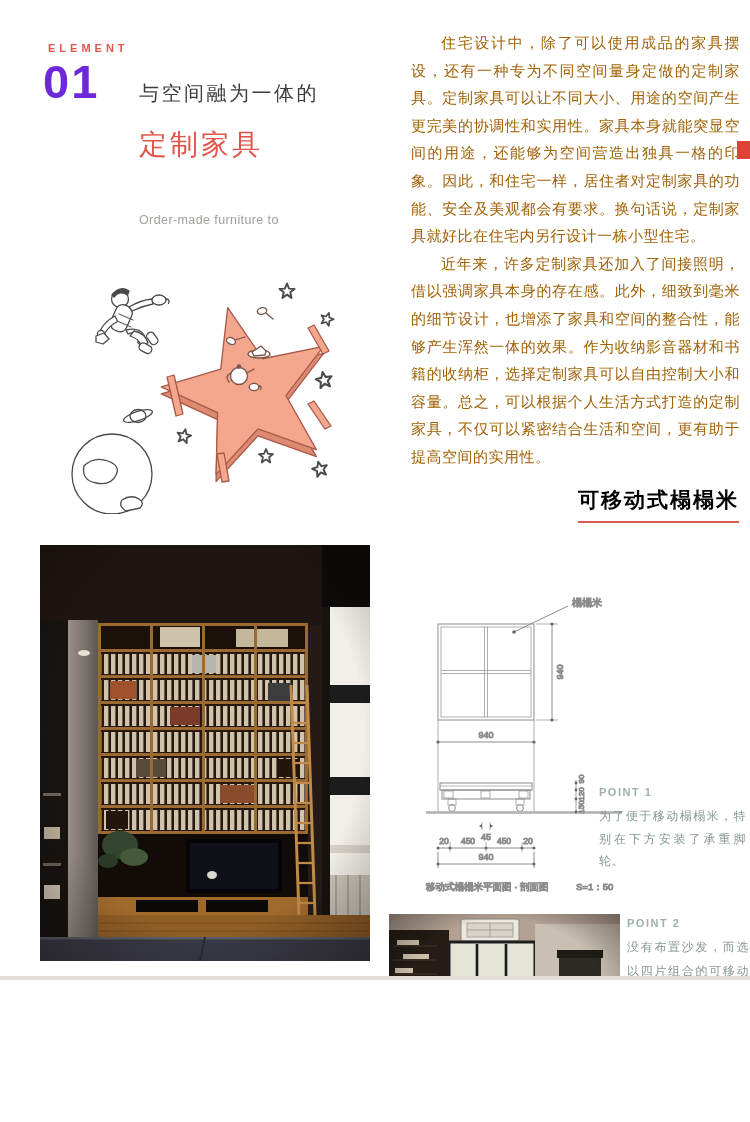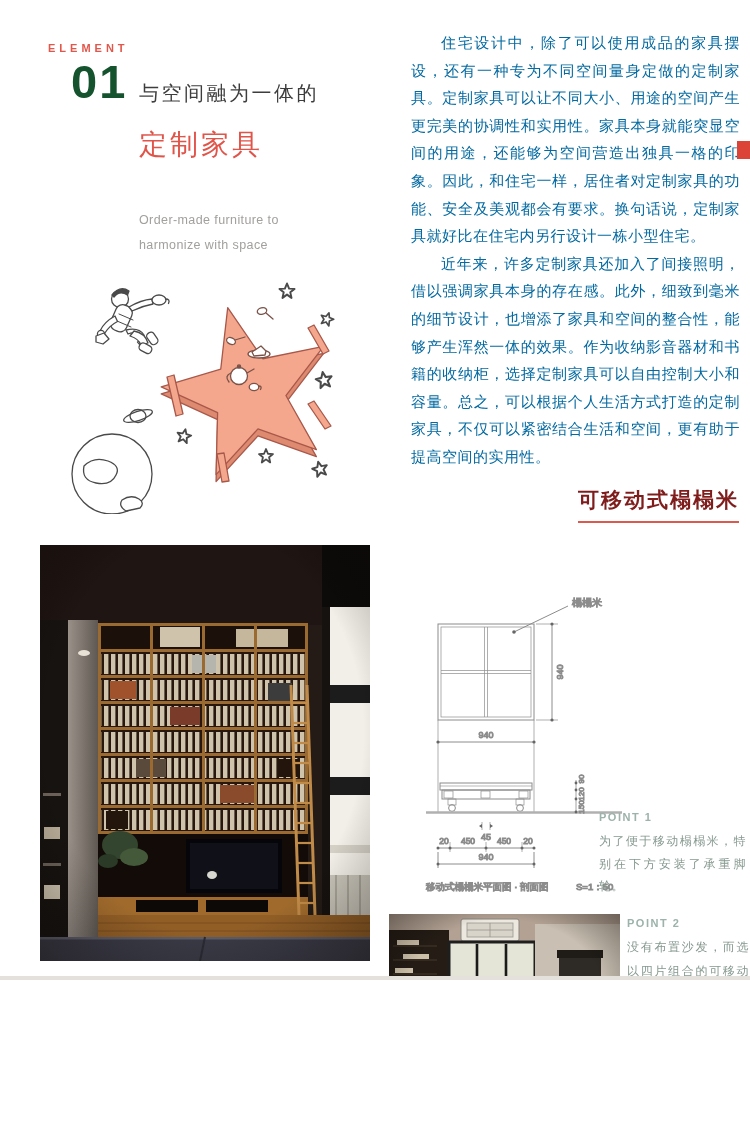--- a/index.html
+++ b/index.html
@@ -1,42 +1,42 @@
 <!DOCTYPE html>
 <html><head>
 <meta charset="utf-8">
 <style>
   * { margin:0; padding:0; box-sizing:border-box; }
   body { background:#ffffff; font-family:"Liberation Sans", sans-serif; }
   .page { position:relative; width:750px; height:980px; margin:0 auto; background:#ffffff; overflow:hidden; }
 
   .element-label { position:absolute; left:48px; top:42px; font-size:11px; font-weight:600; letter-spacing:4px; color:#e2574b; }
-  .element-num { position:absolute; left:43px; top:54px; font-size:47px; font-weight:bold; color:#14532d; letter-spacing:2px;margin-left:28px; }
+  .element-num { position:absolute; left:43px; top:54px; font-size:47px; font-weight:bold; color:#6d28d9; letter-spacing:2px; }
   .title-cn { position:absolute; left:139px; top:80px; font-size:20px; color:#3e3d3d; letter-spacing:2.5px; font-weight:500; }
   .title-red { position:absolute; left:139px; top:126px; font-size:28px; color:#e05449; letter-spacing:3px; font-weight:500; }
   .subtitle-en { position:absolute; left:139px; top:208px; font-size:12.5px; color:#a2a09d; line-height:25px; letter-spacing:0.4px; }
 
   .illustration { position:absolute; left:56px; top:264px; }
 
   .intro { position:absolute; left:411px; top:29px; width:329px; }
-  .intro p { font-size:15px; color:#0369a1; line-height:27.6px; text-align:justify; text-indent:2em; letter-spacing:0.5px; }
+  .intro p { font-size:15px; color:#a16207; line-height:27.6px; text-align:justify; text-indent:2em; letter-spacing:0.5px; }
 
   .red-tab { position:absolute; left:737px; top:141px; width:13px; height:18px; background:#dc4437; }
 
   .section-heading { position:absolute; left:410px; top:486px; width:329px; text-align:right; }
-  .section-heading .hl { display:inline-block; font-size:21px; font-weight:bold; color:#7f1d1d; letter-spacing:2px; border-bottom:2px solid #db5a50; padding-bottom:7px; }
+  .section-heading .hl { display:inline-block; font-size:21px; font-weight:bold; color:#000000; letter-spacing:2px; border-bottom:2px solid #db5a50; padding-bottom:7px; }
   .section-heading .row2 { margin-top:11px; }
 
   .diagram { position:absolute; left:424px; top:590px; }
   .diagram text { font-family:"Liberation Sans", sans-serif; fill:#7c7c7c; }
 
   .point { position:absolute; }
   .point .pt-label { font-size:11px; font-weight:bold; letter-spacing:1.5px; color:#9cb2ab; margin-bottom:7px; }
   .point .pt-text { font-size:12px; color:#85988f; line-height:22.5px; text-align:justify; letter-spacing:0.5px; }
-  .point1 { left:599px; top:786px; width:147px;margin-top:25px; }
+  .point1 { left:599px; top:786px; width:147px; }
   .point2 { left:627px; top:917px; width:122px; }
   .point2 .pt-text { line-height:23.5px; }
   .point3 { left:42px; top:969px; width:293px; }
 
   .main-photo { position:absolute; left:40px; top:545px; }
   .photo2 { position:absolute; left:389px; top:914px; }
 
   .page-num { position:absolute; left:33px; top:1083px; font-size:14px; color:#7f1d1d; letter-spacing:1px; }
 
   .watermark { position:absolute; left:614px; top:1076px; font-size:28px; font-weight:bold; letter-spacing:2px; color:#ffffff;
@@ -48,21 +48,20 @@
 <body>
 
 <div class="page">
 
   <div class="element-label">ELEMENT</div>
   <div class="element-num">01</div>
   <div class="title-cn">与空间融为一体的</div>
   <div class="title-red">定制家具</div>
   <div class="subtitle-en">
     <div>Order-made furniture to</div>
-    <div>harmonize with space</div>
   </div>
 
   <svg class="illustration" width="334" height="250" viewBox="0 0 334 250">
     <g stroke="#4a4a4a" stroke-width="1.3" fill="#ffffff" stroke-linejoin="round" stroke-linecap="round">
 
       <g>
         <path transform="translate(193,136) rotate(-14)" fill="#dd8a70" stroke="#a8584a" d="M0,-88 L21.7,-29.9 83.7,-27.2 35.2,11.4 51.7,71.2 0,37 -51.7,71.2 -35.2,11.4 -83.7,-27.2 -21.7,-29.9 Z"></path>
         <path transform="translate(193,129) rotate(-14)" fill="#f4a78d" stroke="#a8584a" d="M0,-88 L21.7,-29.9 83.7,-27.2 35.2,11.4 51.7,71.2 0,37 -51.7,71.2 -35.2,11.4 -83.7,-27.2 -21.7,-29.9 Z"></path>
 
         <path d="M252 64 l15 26 l6 -3 l-15 -26 z" fill="#f4a78d" stroke="#a8584a"></path>

